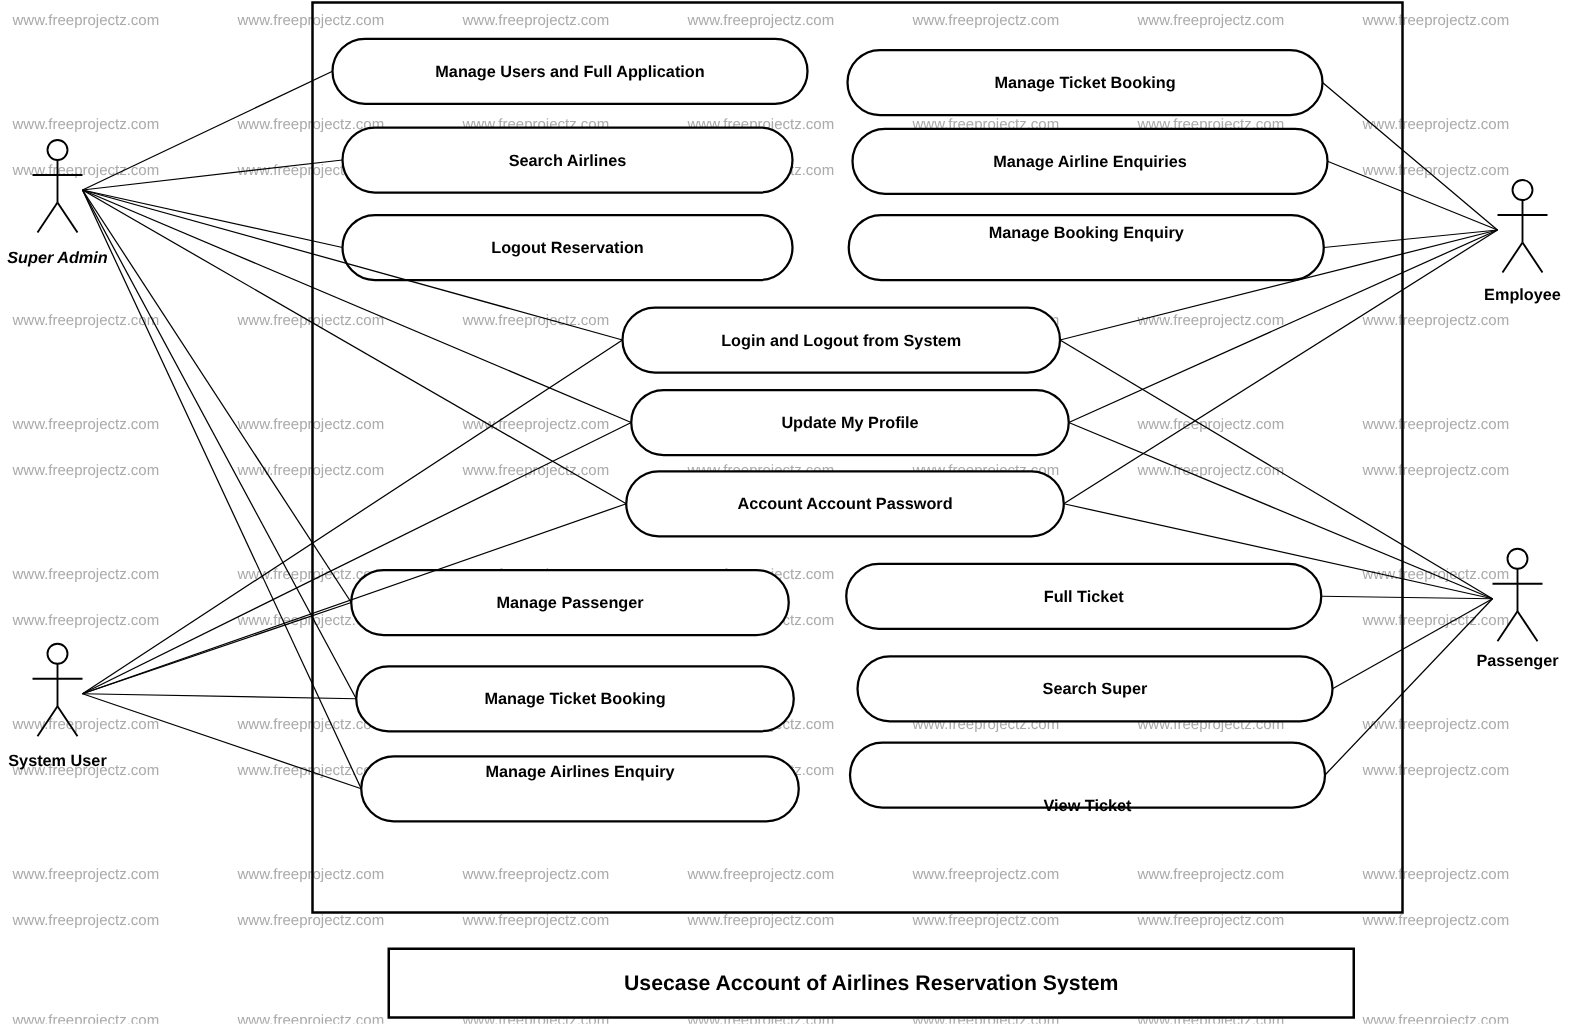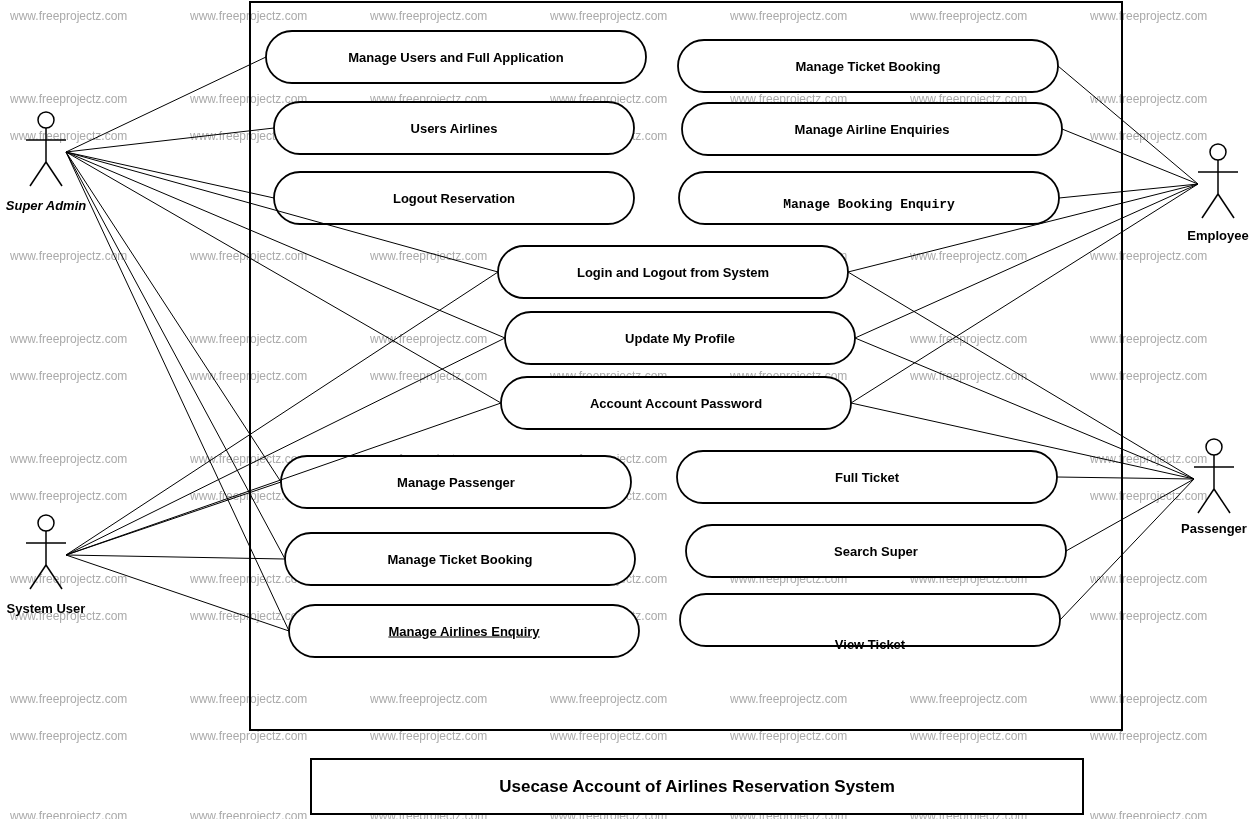--- a/index.html
+++ b/index.html
@@ -211,31 +211,31 @@
     <line x1="1198" y1="184" x2="851" y2="403" stroke="#000" stroke-width="1"></line>
     <line x1="1194" y1="479" x2="848" y2="272" stroke="#000" stroke-width="1"></line>
     <line x1="1194" y1="479" x2="855" y2="338" stroke="#000" stroke-width="1"></line>
     <line x1="1194" y1="479" x2="851" y2="403" stroke="#000" stroke-width="1"></line>
     <line x1="1194" y1="479" x2="1057" y2="477" stroke="#000" stroke-width="1"></line>
     <line x1="1194" y1="479" x2="1066" y2="551" stroke="#000" stroke-width="1"></line>
     <line x1="1194" y1="479" x2="1060" y2="620" stroke="#000" stroke-width="1"></line>
   </svg>
 
 <span class="uc-label" style="left:456px;top:57px;text-align:right;">Manage Users and Full Application</span>
-<span class="uc-label" style="left:454px;top:128px;">Users Airlines</span>
+<span class="uc-label" style="left:454px;top:128px;">Search Airlines</span>
 <span class="uc-label" style="left:454px;top:198px;">Logout Reservation</span>
 <span class="uc-label" style="left:868px;top:66px;">Manage Ticket Booking</span>
 <span class="uc-label" style="left:872px;top:129px;">Manage Airline Enquiries</span>
-<span class="uc-label" style="left:869px;top:204px;font-family:Liberation Mono, monospace;">Manage Booking Enquiry</span>
+<span class="uc-label" style="left:869px;top:186px;">Manage Booking Enquiry</span>
 <span class="uc-label" style="left:673px;top:272px;">Login and Logout from System</span>
 <span class="uc-label" style="left:680px;top:338px;">Update My Profile</span>
 <span class="uc-label" style="left:676px;top:403px;">Account Account Password</span>
 <span class="uc-label" style="left:456px;top:482px;">Manage Passenger</span>
 <span class="uc-label" style="left:460px;top:559px;">Manage Ticket Booking</span>
-<span class="uc-label" style="left:464px;top:631px;text-decoration:underline;">Manage Airlines Enquiry</span>
+<span class="uc-label" style="left:464px;top:617px;">Manage Airlines Enquiry</span>
 <span class="uc-label" style="left:867px;top:477px;">Full Ticket</span>
 <span class="uc-label" style="left:876px;top:551px;">Search Super</span>
 <span class="uc-label" style="left:870px;top:620px;margin-top:24px;">View Ticket</span>
 
 <span class="actor-label" style="left:46px;top:198px;font-style:italic;">Super Admin</span>
 <span class="actor-label" style="left:46px;top:601px;">System User</span>
 <span class="actor-label" style="left:1218px;top:228px;">Employee</span>
 <span class="actor-label" style="left:1214px;top:521px;">Passenger</span>
 
 <div class="title-box" style="left:310px;top:758px;width:770px;height:53px;">

